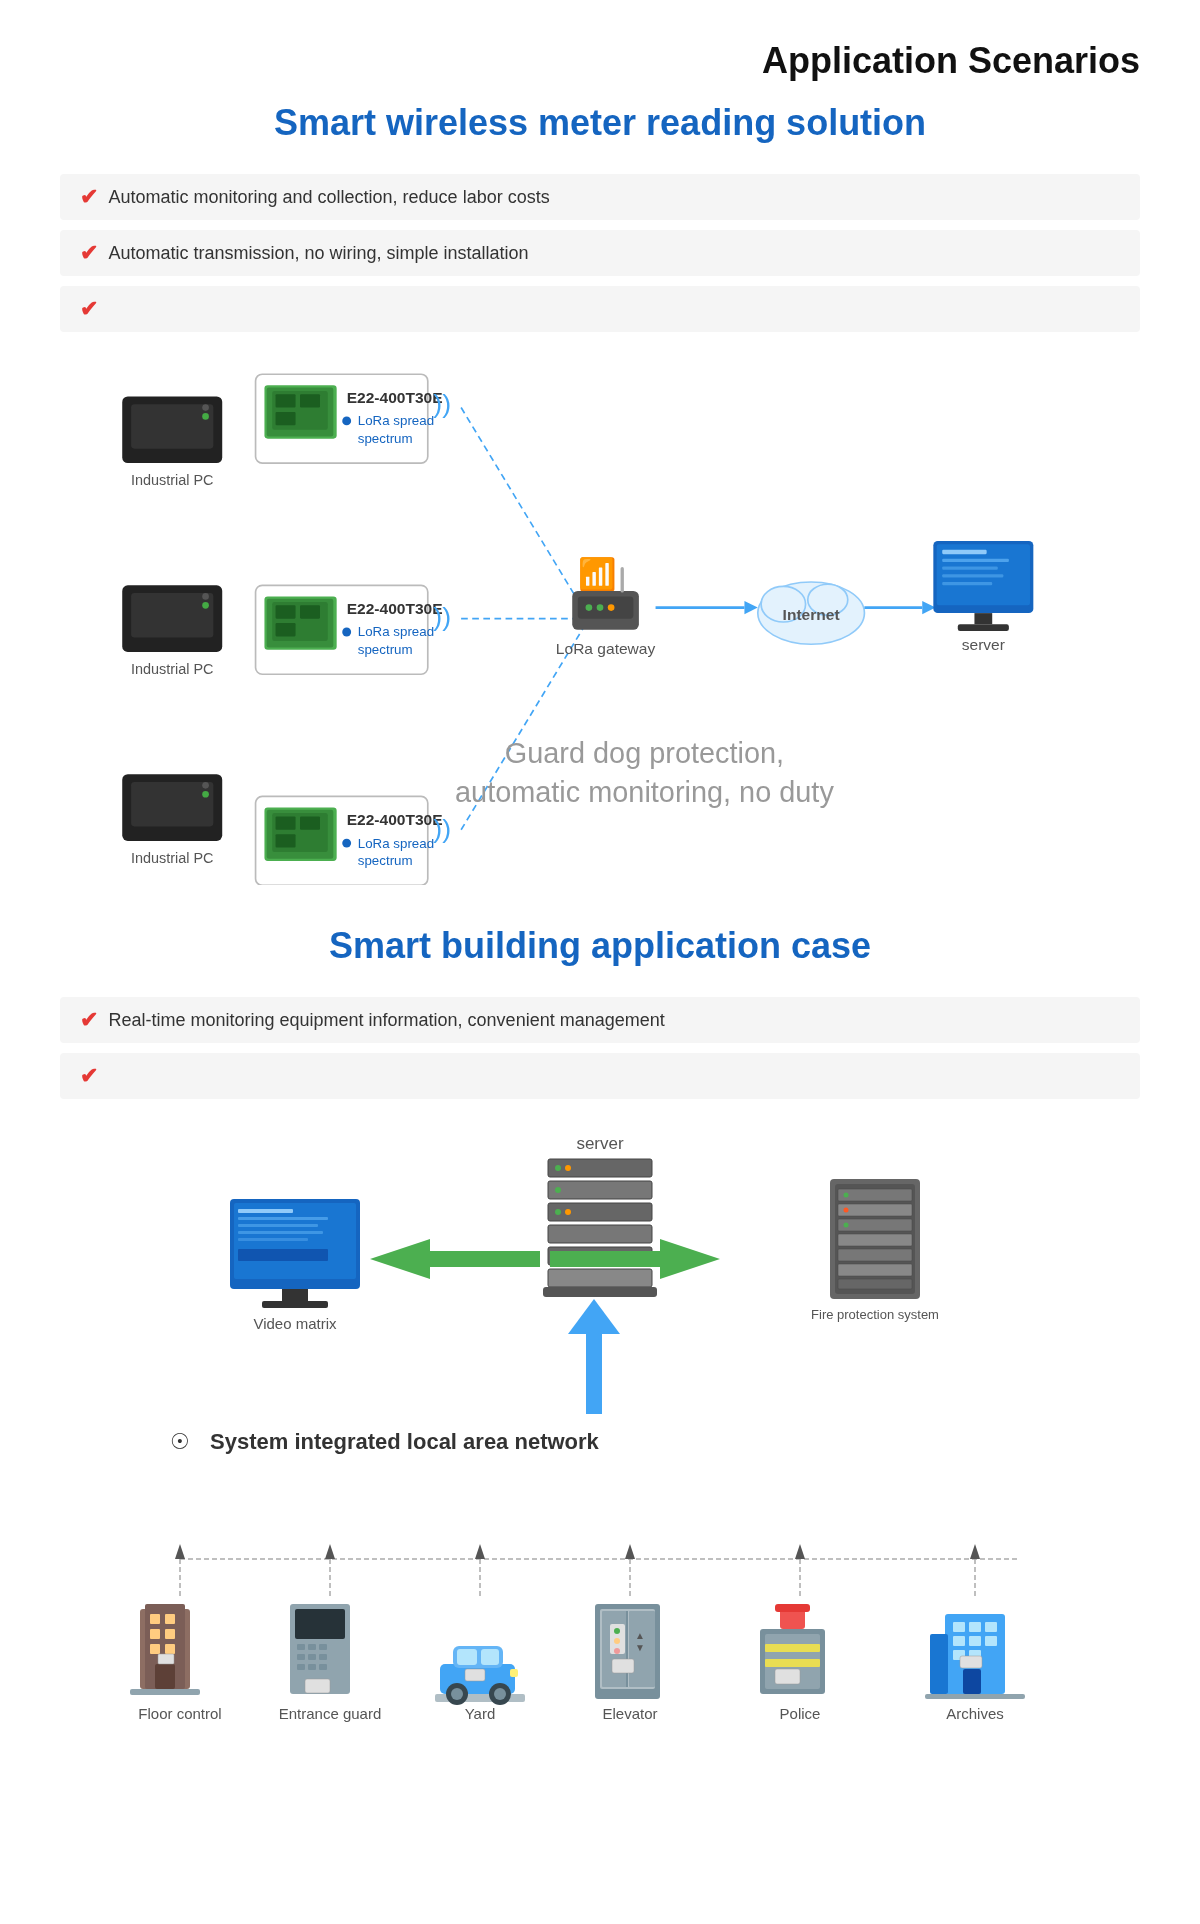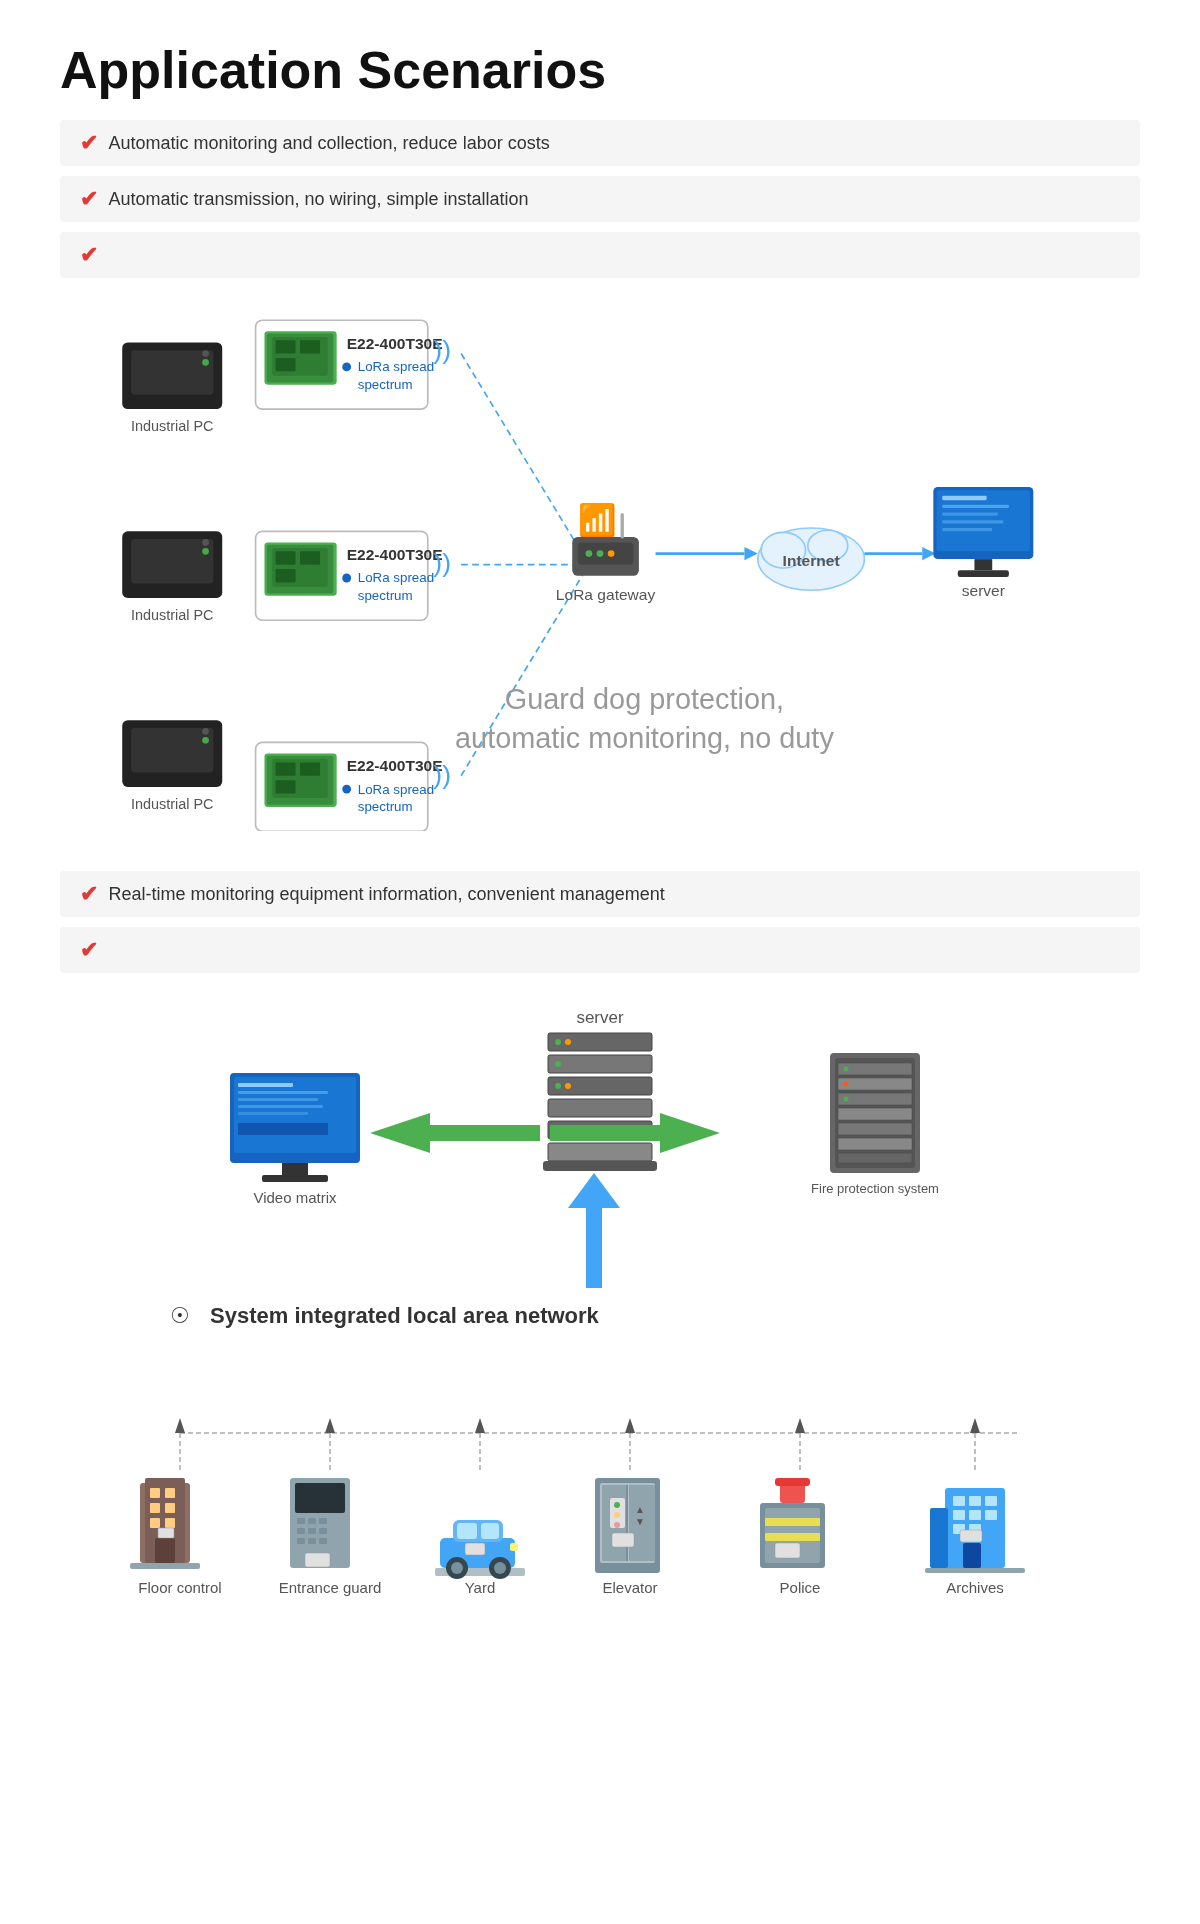--- a/index.html
+++ b/index.html
@@ -8,22 +8,22 @@
       background: #fff;
       width: 1200px;
       min-height: 1924px;
       overflow-x: hidden;
     }
     .page-container {
       width: 1200px;
       padding: 40px 60px;
     }
     .main-title {
-      text-align: left;
-      font-size: 52px;
+      text-align: right;
+      font-size: 36px;
       font-weight: 900;
       color: #111;
       margin-bottom: 20px;
       font-family: Arial, sans-serif;
     }
     .section-title {
       text-align: center;
       font-size: 36px;
       font-weight: bold;
       color: #1565c0;
@@ -78,20 +78,21 @@
       display: block;
     }
   </style>
 </head>
 <body>
 
 <div class="page-container">
 
   <h1 class="main-title">Application Scenarios</h1>
 
+  <h2 class="section-title">Smart wireless meter reading solution</h2>
 
   <div class="features-block">
     <div class="feature-list">
       <span class="check">✔</span>
       <span class="feature-text">Automatic monitoring and collection, reduce labor costs</span>
     </div>
     <div class="feature-list">
       <span class="check">✔</span>
       <span class="feature-text">Automatic transmission, no wiring, simple installation</span>
     </div>
@@ -225,20 +226,21 @@
       <rect x="22" y="75" width="46" height="6" rx="2" fill="#333"></rect>
       <text x="45" y="98" text-anchor="middle" font-size="14" fill="#555">server</text>
     </g>
 
     <text x="490" y="370" text-anchor="middle" font-size="26" fill="#999">Guard dog protection,</text>
     <text x="490" y="405" text-anchor="middle" font-size="26" fill="#999">automatic monitoring, no duty</text>
   </svg>
 
   <div class="section-divider"></div>
 
+  <h2 class="section-title">Smart building application case</h2>
 
   <div class="features-block">
     <div class="feature-list">
       <span class="check">✔</span>
       <span class="feature-text">Real-time monitoring equipment information, convenient management</span>
     </div>
     <div class="feature-list">
       <span class="check">✔</span>
     </div>
   </div>

